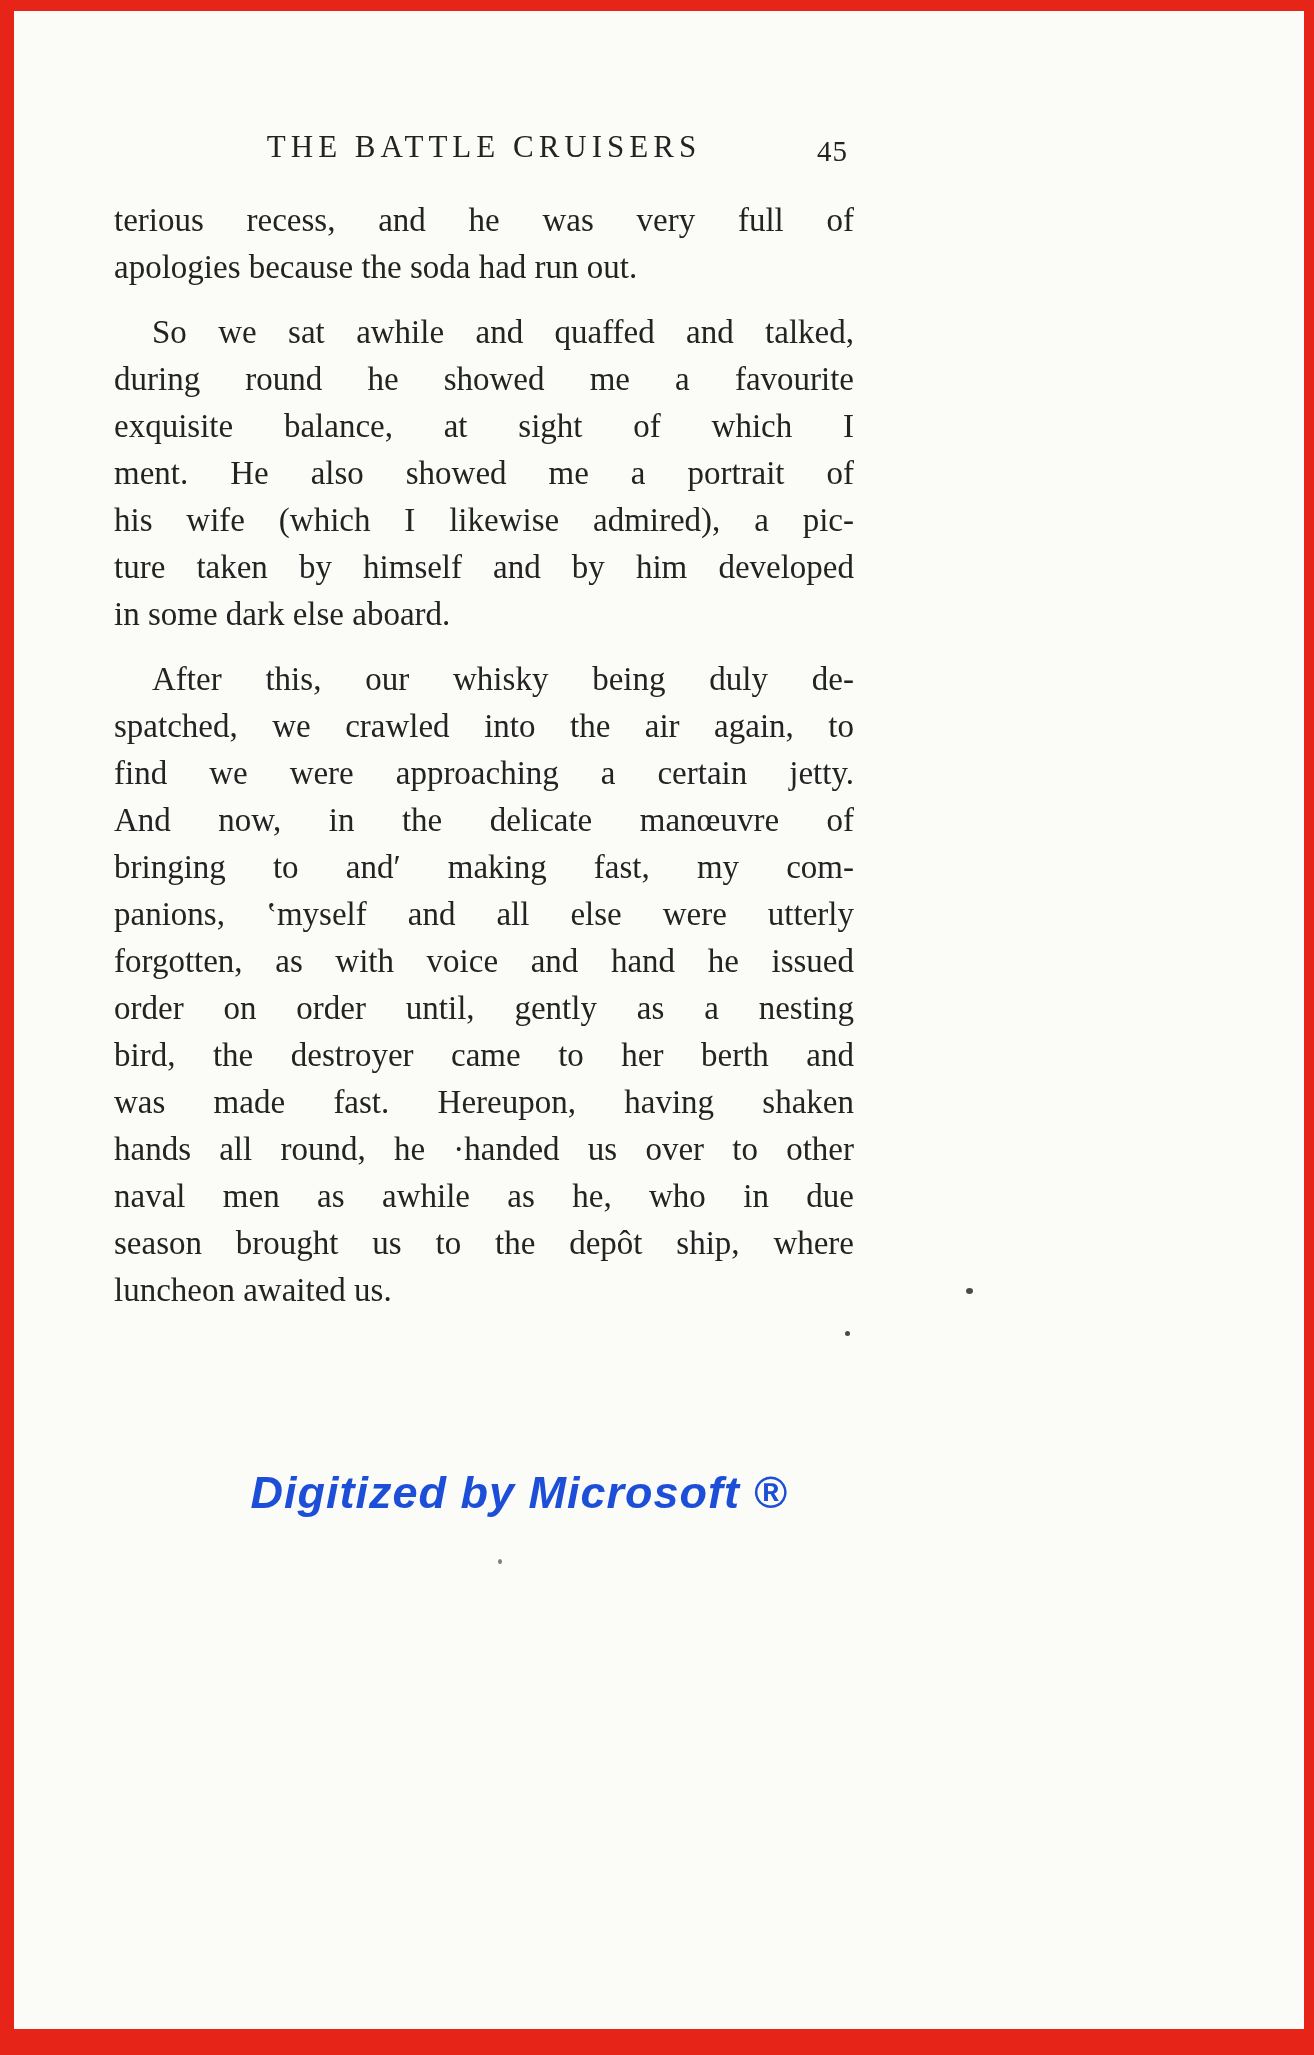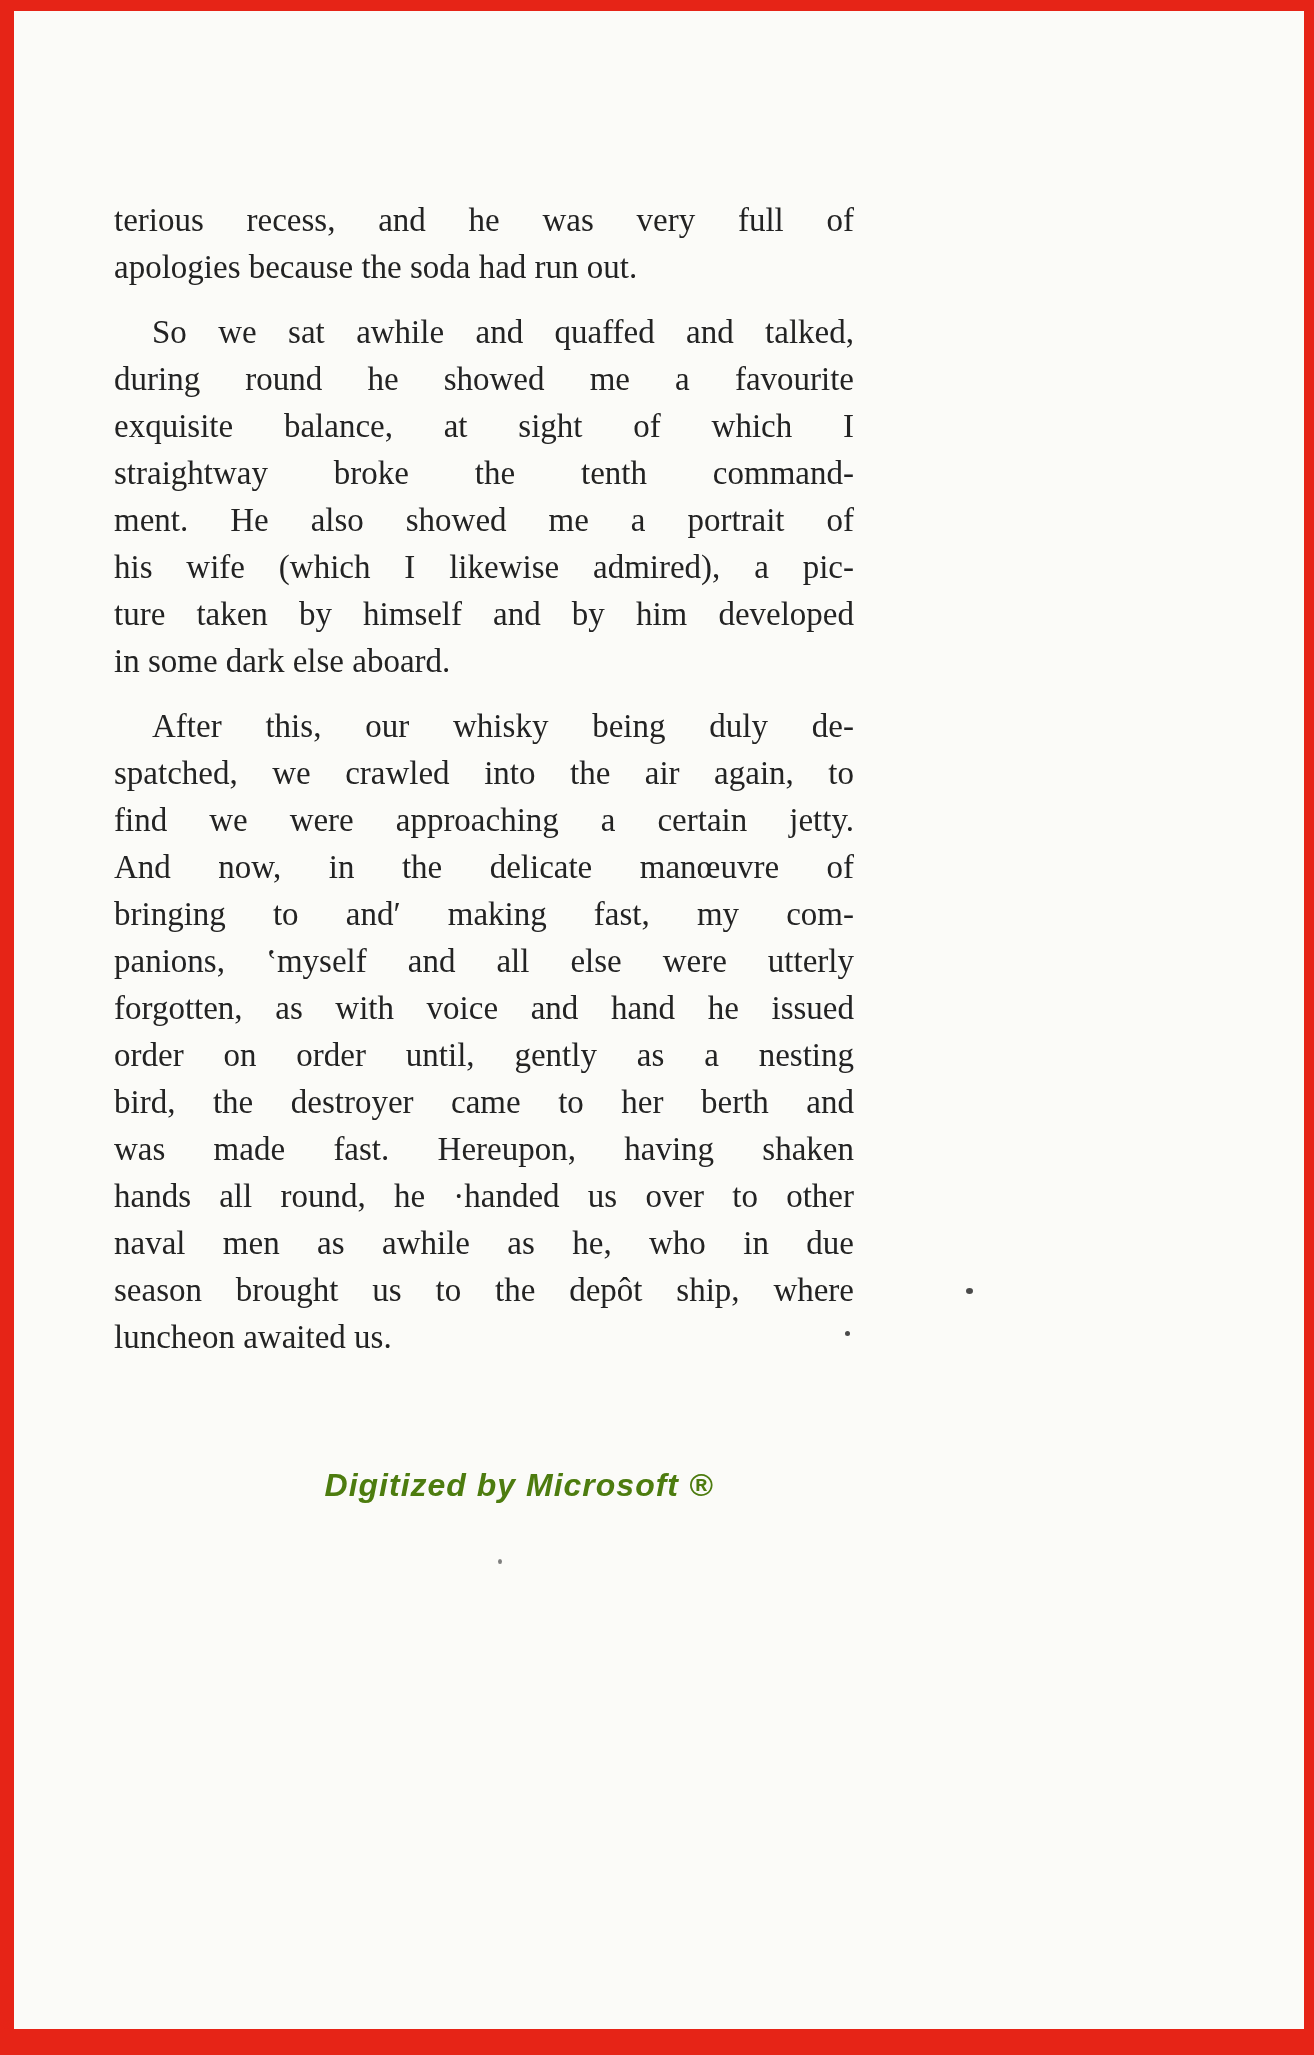--- a/index.html
+++ b/index.html
@@ -59,48 +59,51 @@
   .footer {
     position: absolute;
     top: 1456px;
     left: 100px;
     width: 740px;
     text-align: center;
     text-indent: 70px;
     font-family: "Liberation Sans", "DejaVu Sans", sans-serif;
     font-style: italic;
     font-weight: bold;
-    font-size: 32px;
+    font-size: 45px;
     letter-spacing: 1px;
-    color: #4d7c0f;
+    color: #1d4ed8;
   }
   .speck {
     position: absolute;
     background: #4a4a4a;
     border-radius: 50%;
   }
   .speck-1 { left: 952px; top: 1277px; width: 7px; height: 6px; }
   .speck-2 { left: 831px; top: 1320px; width: 5px; height: 5px; }
   .speck-3 { left: 484px; top: 1548px; width: 4px; height: 5px; opacity: .7; }
 </style>
 </head>
 <body>
 
 <div class="page">
 
+  <div class="header">
+    <span class="title">THE BATTLE CRUISERS</span>
+    <span class="pagenum">45</span>
+  </div>
 
   <div class="text-block">
 
     <div class="line">terious recess, and he was very full of</div>
     <div class="line last">apologies because the soda had run out.</div>
 
     <div class="line indent">So we sat awhile and quaffed and talked,</div>
     <div class="line">during round he showed me a favourite</div>
     <div class="line">exquisite balance, at sight of which I</div>
-    <div class="line">straightway broke the tenth command-</div>
     <div class="line">ment.  He also showed me a portrait of</div>
     <div class="line">his wife (which I likewise admired), a pic-</div>
     <div class="line">ture taken by himself and by him developed</div>
     <div class="line last">in some dark else aboard.</div>
 
     <div class="line indent">After this, our whisky being duly de-</div>
     <div class="line">spatched, we crawled into the air again, to</div>
     <div class="line">find we were approaching a certain jetty.</div>
     <div class="line">And now, in the delicate manœuvre of</div>
     <div class="line">bringing to and′ making fast, my com-</div>

